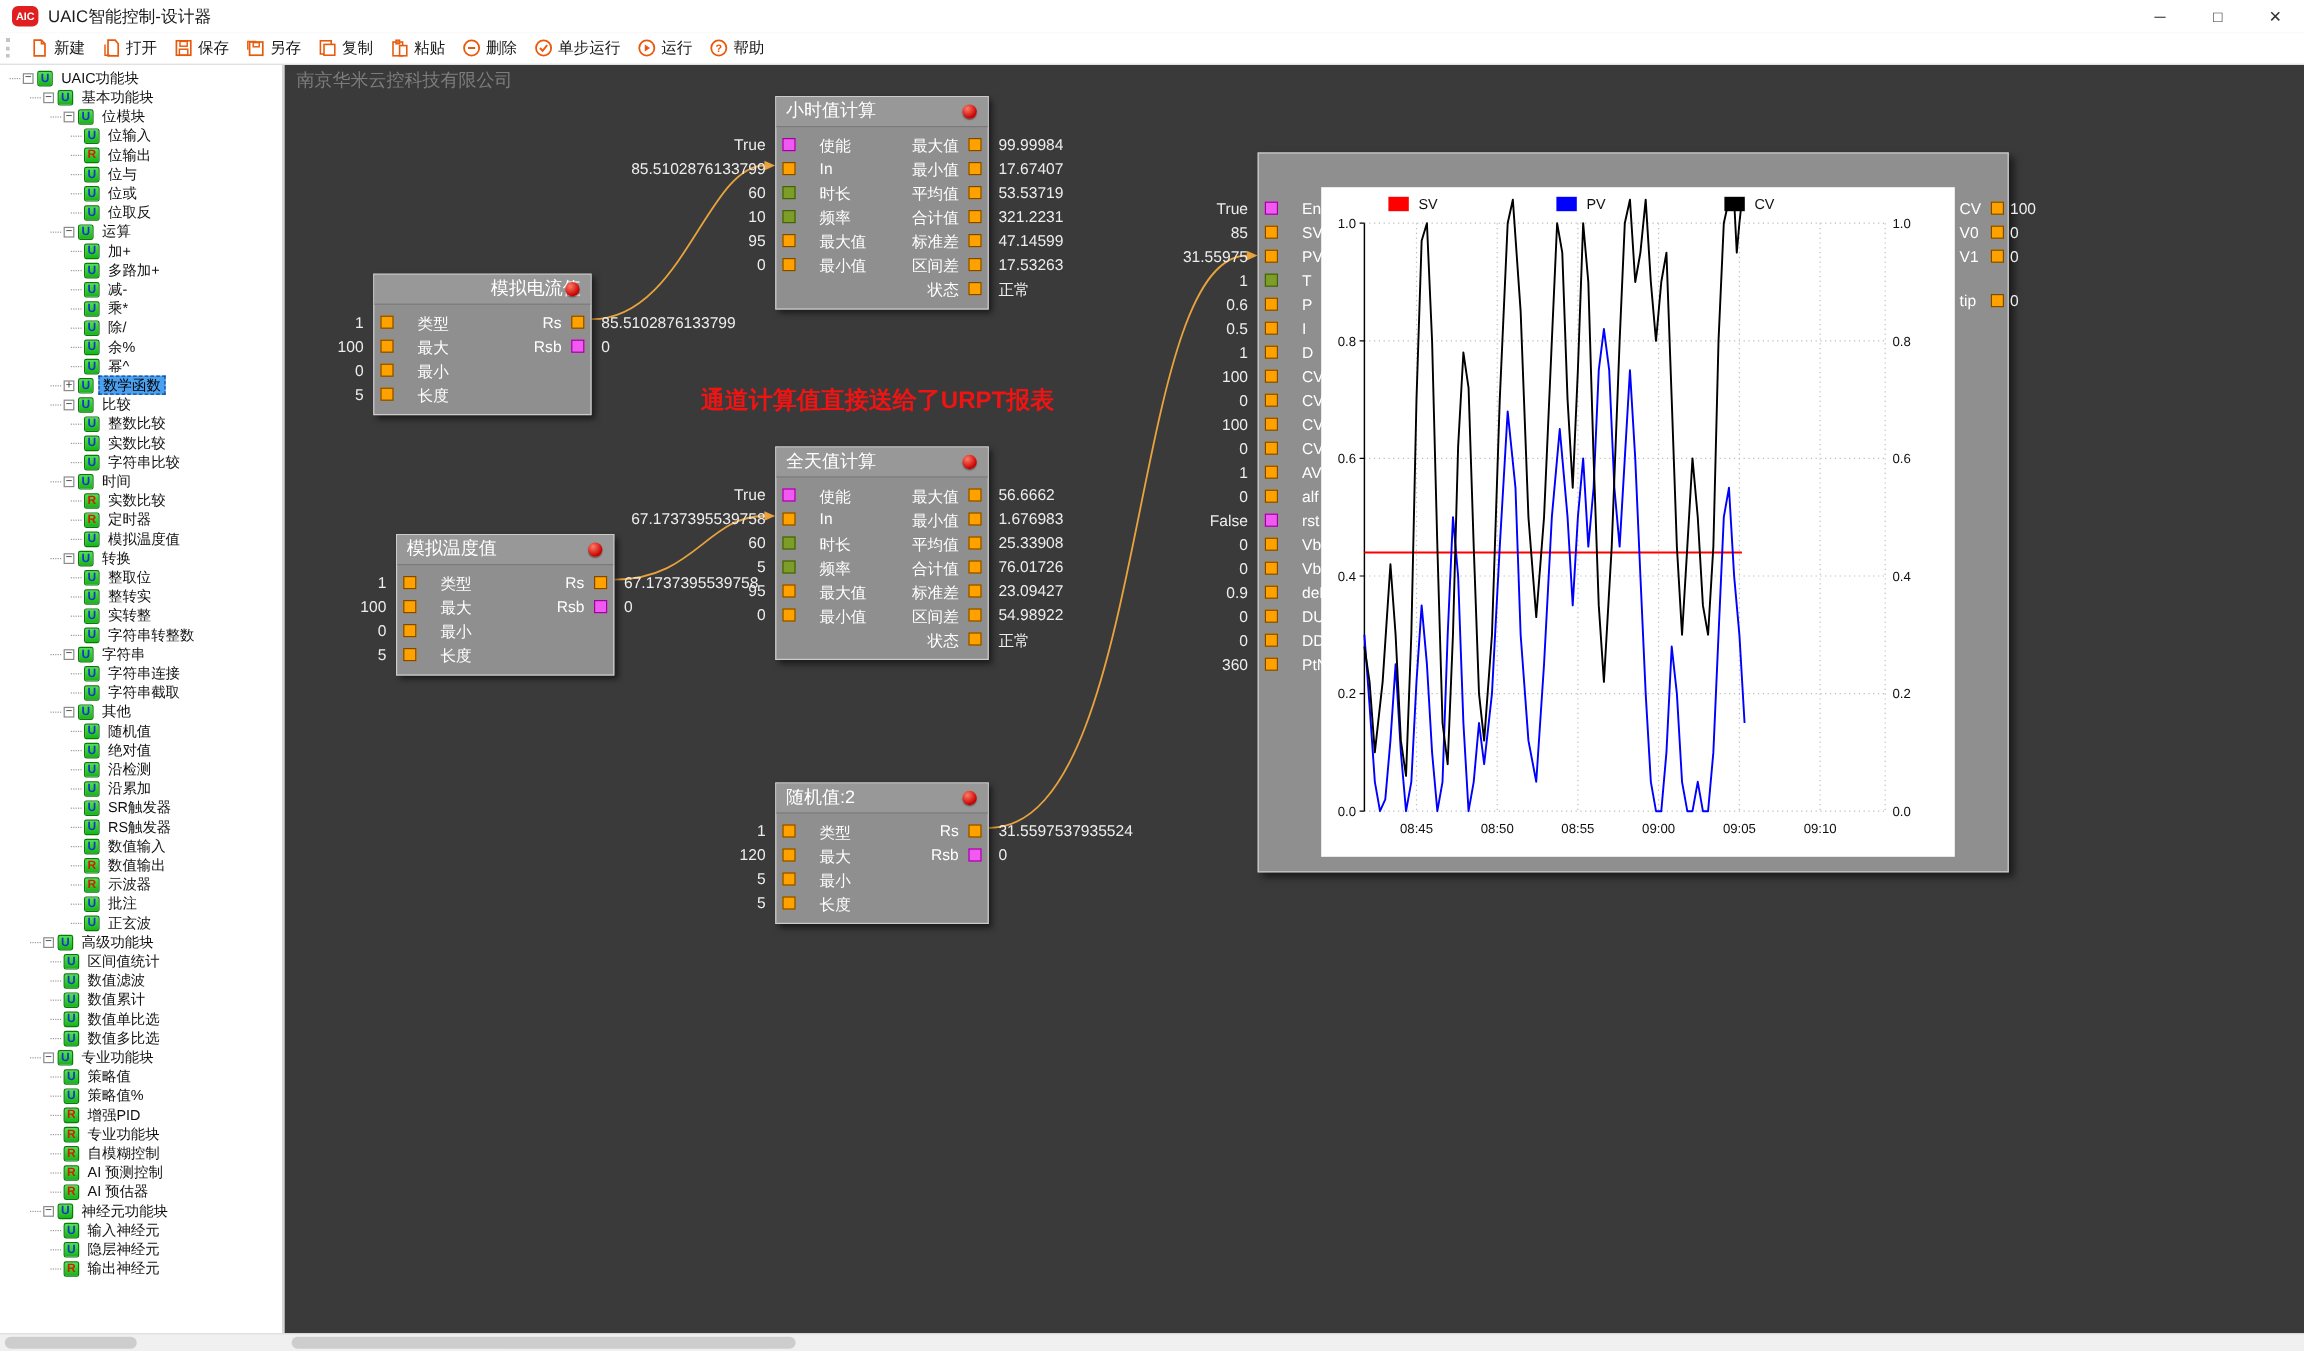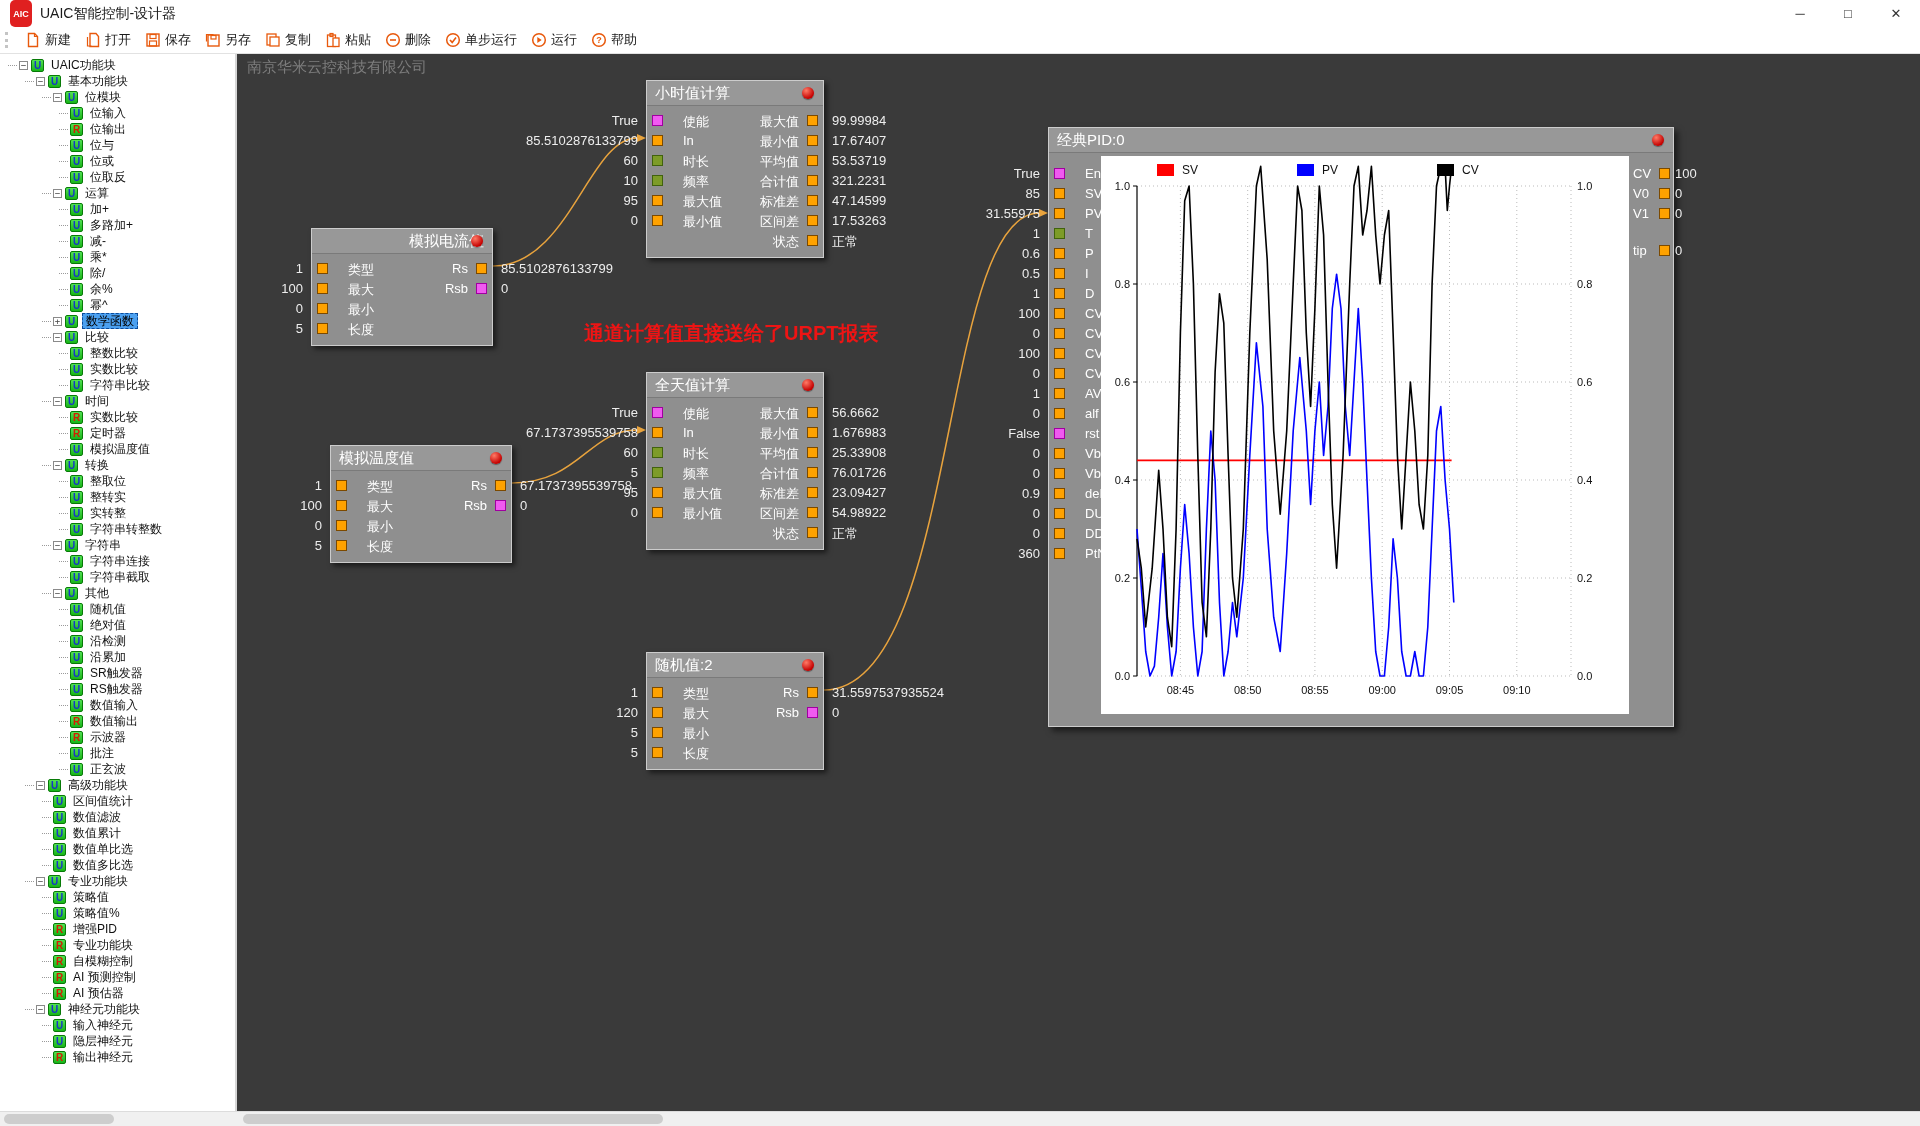--- a/index.html
+++ b/index.html
@@ -2,21 +2,21 @@
 <html><head>
 <meta charset="utf-8">
 <style>
   html,body{margin:0;padding:0;}
   body{width:1920px;height:1126px;position:relative;overflow:hidden;
        font-family:"Liberation Sans","DejaVu Sans",sans-serif;background:#3a3a3a;}
 
   
   .titlebar{position:absolute;top:0;left:0;right:0;height:27px;background:#ffffff;
             display:flex;align-items:center;border-bottom:1px solid #ececec;z-index:50;}
-  .app-logo{width:22px;height:27px;background:#e02020;border-radius:5px;color:#fff;
+  .app-logo{width:22px;height:17px;background:#e02020;border-radius:5px;color:#fff;
             font-size:9px;font-weight:bold;display:flex;align-items:center;justify-content:center;
             margin:0 8px 0 10px;letter-spacing:0;}
   .win-title{font-size:14px;color:#1a1a1a;}
   .win-controls{margin-left:auto;display:flex;height:100%;}
   .win-btn{width:48px;height:100%;display:flex;align-items:center;justify-content:center;
            font-size:13px;color:#333;cursor:default;}
 
   
   .toolbar{position:absolute;top:27px;left:0;right:0;height:26px;background:#ffffff;
            border-bottom:1px solid #e2e2e2;display:flex;align-items:center;z-index:50;}
@@ -534,24 +534,20 @@
     <polygon points="398,80 407,84 398,88" fill="#e8a33d"></polygon>
     <path d="M273,429 C340,429 350,376 398,376" stroke="#e8a33d" stroke-width="1.5" fill="none"></path>
     <polygon points="398,372 407,376 398,380" fill="#e8a33d"></polygon>
     <path d="M585,636 C720,636 700,159 800,159" stroke="#e8a33d" stroke-width="1.5" fill="none"></path>
     <polygon points="800,155 809,159 800,163" fill="#e8a33d"></polygon>
   </svg>
 
   <div class="annotation">通道计算值直接送给了URPT报表</div>
 
   <div class="pid" id="pid" style="left: 809px; top: 73px; width: 626px; height: 600px;">
-    <div class="node-title">
-      <span>经典PID:0</span>
-      <span class="node-dot"></span>
-    </div>
     <div class="pid-chart">
       <svg id="chart-svg" width="528" height="558" viewBox="0 0 528 558">
           <line x1="36" y1="30.0" x2="470" y2="30.0" stroke="#bbbbbb" stroke-width="1" stroke-dasharray="1,3"></line>
           <line x1="32" y1="30.0" x2="36" y2="30.0" stroke="#000"></line>
           <text x="29" y="34.0" font-size="11" fill="#111" text-anchor="end">1.0</text>
           <text x="476" y="34.0" font-size="11" fill="#111" text-anchor="start">1.0</text>
           <line x1="36" y1="128.0" x2="470" y2="128.0" stroke="#bbbbbb" stroke-width="1" stroke-dasharray="1,3"></line>
           <line x1="32" y1="128.0" x2="36" y2="128.0" stroke="#000"></line>
           <text x="29" y="132.0" font-size="11" fill="#111" text-anchor="end">0.8</text>
           <text x="476" y="132.0" font-size="11" fill="#111" text-anchor="start">0.8</text>

